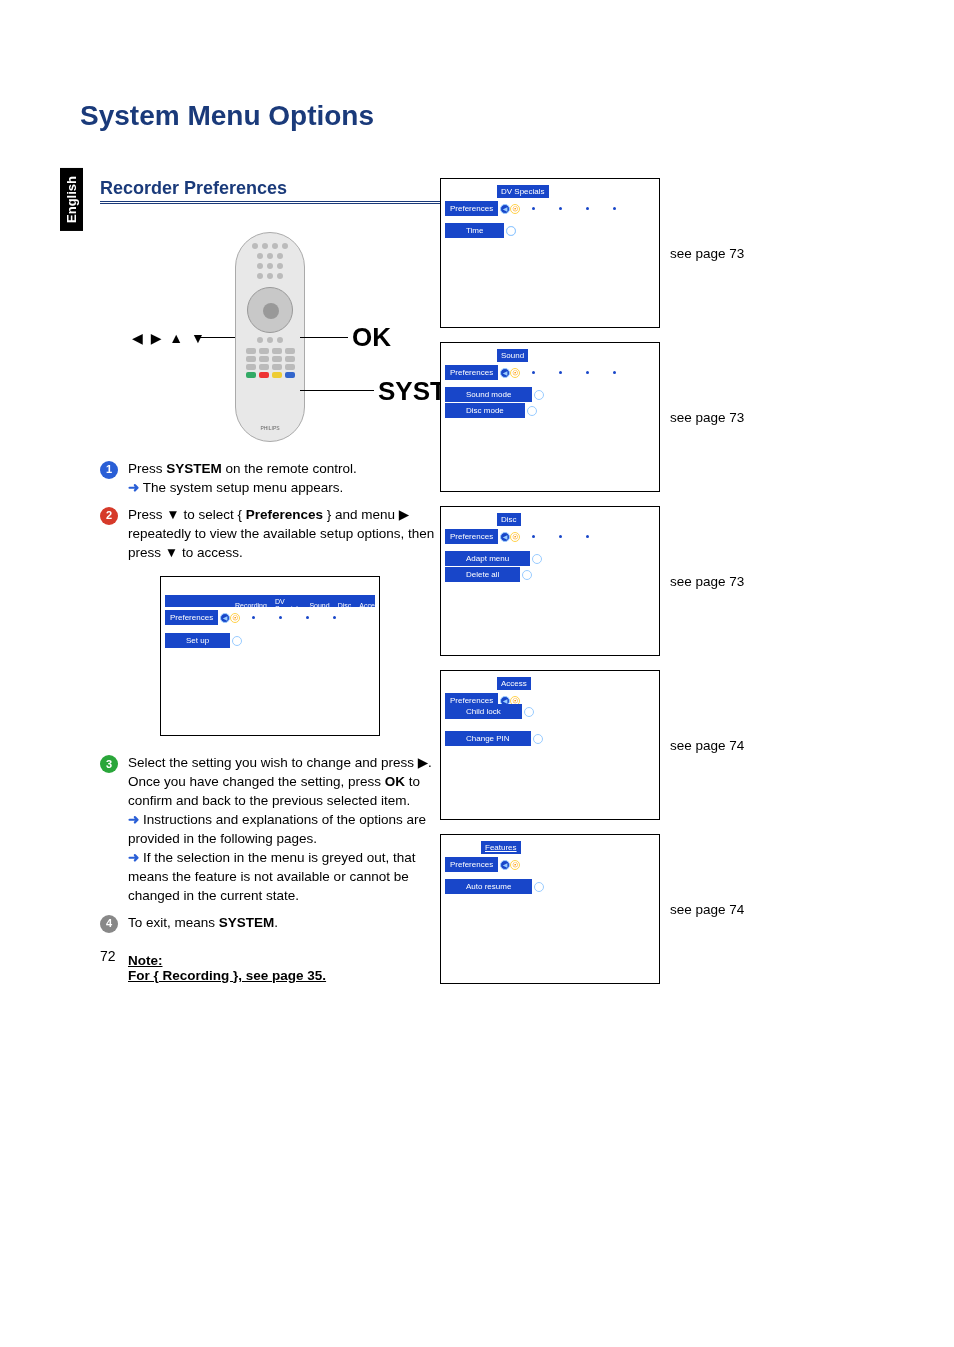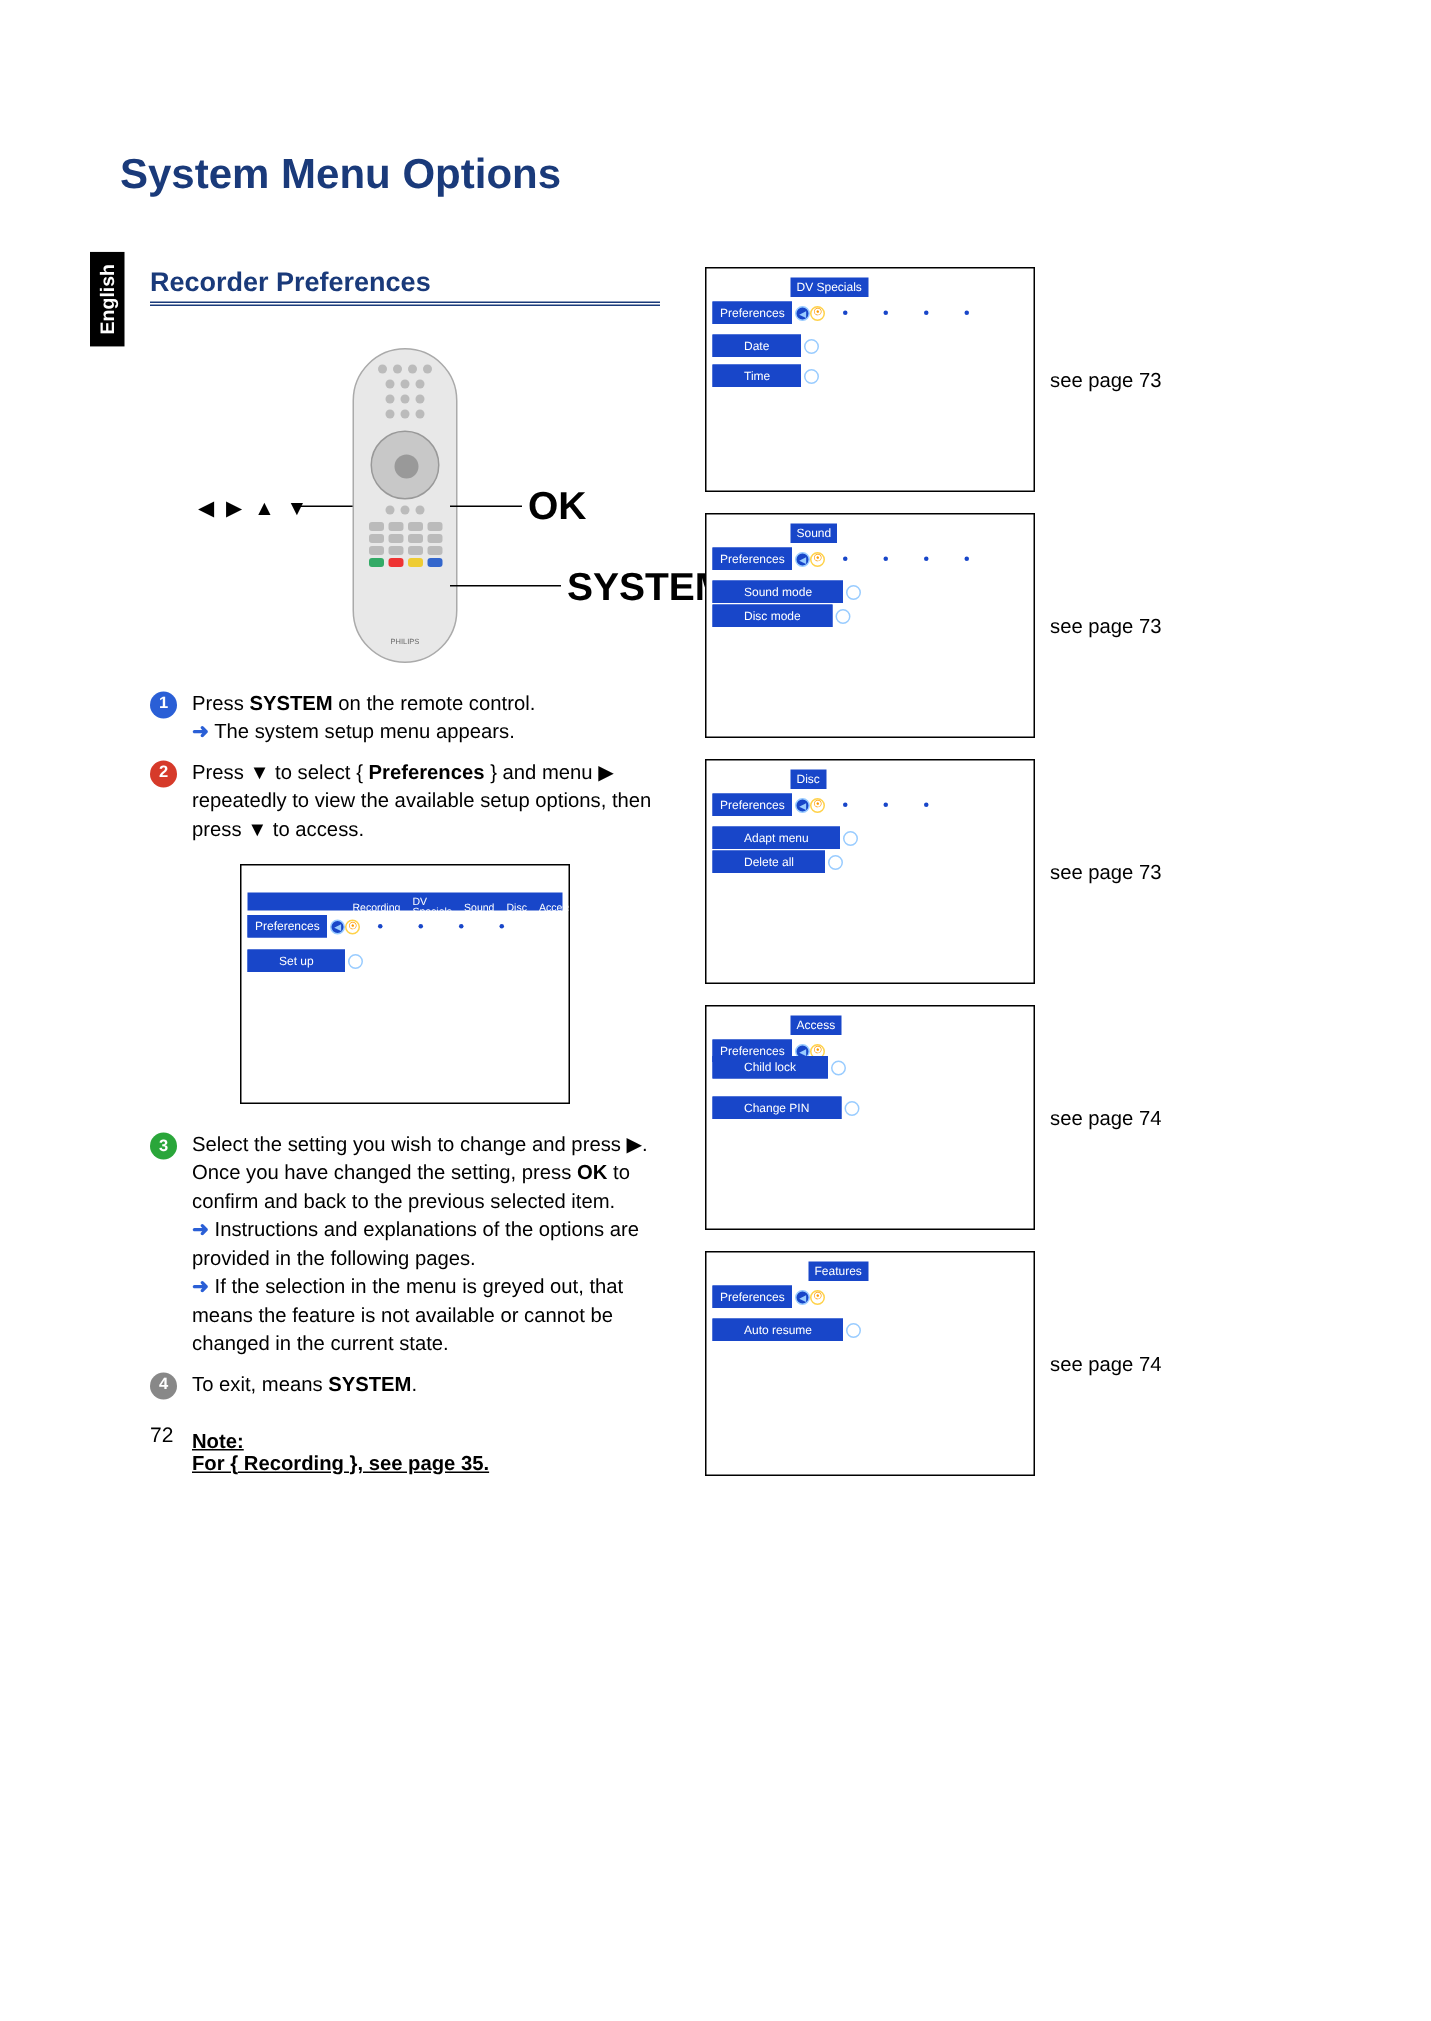--- a/index.html
+++ b/index.html
@@ -29,21 +29,20 @@
     transform: rotate(180deg);
   }
   .main-title {
     font-size: 28px;
     font-weight: bold;
     color: #1a3a7a;
     margin-bottom: 28px;
   }
   .columns {
     display: flex;
-    gap: 30px;
     margin-left: 20px;
     margin-top: 46px;
   }
   .left-col { width: 340px; }
   .right-col { width: 400px; display: flex; flex-direction: column; gap: 14px; }
   .section-heading {
     font-size: 18px;
     font-weight: bold;
     color: #1a3a7a;
     border-bottom: 3px double #1a3a7a;
@@ -395,21 +394,21 @@
                 <span class="cdot"></span>
                 <span class="cdot"></span>
                 <span class="cdot"></span>
                 <span class="cdot"></span>
               </div>
           </div>
           <div class="menu-item-row" style="top:44px;">
               <span class="menu-item-box">Date</span>
               <span class="menu-item-circle"></span>
             </div>
-          <div class="menu-item-row" style="top:64px;">
+          <div class="menu-item-row" style="top:44px;">
               <span class="menu-item-box">Time</span>
               <span class="menu-item-circle"></span>
             </div>
         </div>
         <span class="see-page">see page 73</span>
       </div>
 
       <div class="right-entry">
         <div class="menu-screen-small">
           <div class="selected-col-box" style="left:56px;">
@@ -482,21 +481,21 @@
           <div class="menu-item-row" style="top:60px;">
               <span class="menu-item-box">Change PIN</span>
               <span class="menu-item-circle"></span>
             </div>
         </div>
         <span class="see-page">see page 74</span>
       </div>
 
       <div class="right-entry">
         <div class="menu-screen-small">
-          <div class="selected-col-box" style="left:68px;">
+          <div class="selected-col-box" style="left:40px;text-decoration:underline;">
               <span>Features</span>
             </div>
           <div class="menu-header-row" style="top:22px;">
             <span class="pref-label">Preferences</span>
             <span class="pref-arrow">◀</span>
             <span class="ico-h">⦿</span>
           </div>
           <div class="menu-item-row" style="top:44px;">
               <span class="menu-item-box">Auto resume</span>
               <span class="menu-item-circle"></span>

